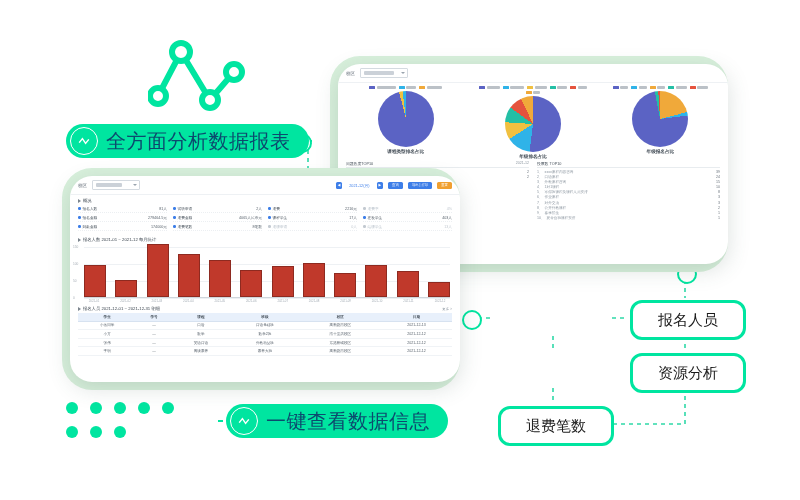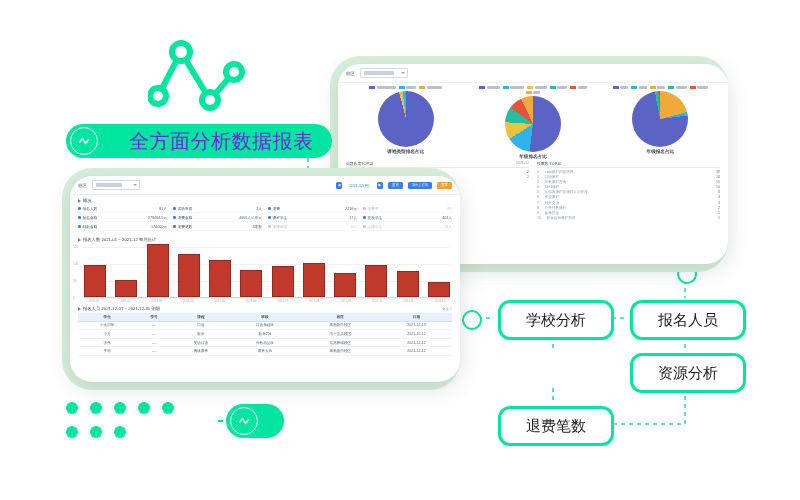--- a/index.html
+++ b/index.html
@@ -84,21 +84,21 @@
   .btn{font-size:3.4px;color:#fff;background:#3d7ee8;border-radius:1.5px;padding:1.5px 4px;}
   .btn.orange{background:#f0a030;}
   .btn.nav{background:#3d7ee8;padding:1.5px 2px;}
   .date{font-size:3.8px;color:#3d7ee8;padding:0 2px;}
 
   
   .pill{position:absolute;display:flex;align-items:center;background:#00e5a0;
         border-radius:999px;height:34px;padding:0 18px 0 4px;}
   .pill .ic{width:26px;height:26px;border-radius:50%;border:1.5px solid #ffffff;
             display:flex;align-items:center;justify-content:center;margin-right:8px;}
-  .pill .tx{font-size:20px;color:#6d28d9;white-space:nowrap;letter-spacing:.5px;margin-left:23px;}
+  .pill .tx{font-size:20px;color:#0c4a6e;white-space:nowrap;letter-spacing:.5px;}
   #pill-top{left:66px;top:124px;}
   #pill-bot{left:226px;top:404px;}
 
   
   .tag{position:absolute;border:3px solid #00e5a0;border-radius:12px;background:#fff;
        display:flex;align-items:center;justify-content:center;font-size:15px;color:#1a1a1a;}
   #tag-school{left:498px;top:300px;width:110px;height:34px;}
   #tag-signup{left:630px;top:300px;width:110px;height:34px;}
   #tag-class {left:498px;top:353px;width:110px;height:34px;}
   #tag-res   {left:630px;top:353px;width:110px;height:34px;text-align:center;}
@@ -561,20 +561,20 @@
     </span>
     <span class="tx">全方面分析数据报表</span>
   </div>
 
   <div class="pill" id="pill-bot">
     <span class="ic">
       <svg viewBox="0 0 20 20" width="16" height="16">
         <polyline points="4,12 8,7 12,13 16,8" fill="none" stroke="#fff" stroke-width="1.8"></polyline>
       </svg>
     </span>
+    <span class="tx">一键查看数据信息</span>
   </div>
 
-  <div class="tag" id="tag-school">学校分析</div>
   <div class="tag" id="tag-signup">报名人员</div>
   <div class="tag" id="tag-res">资源分析</div>
   <div class="tag" id="tag-teacher">退费笔数</div>
 
 </div>
 
 </body></html>

